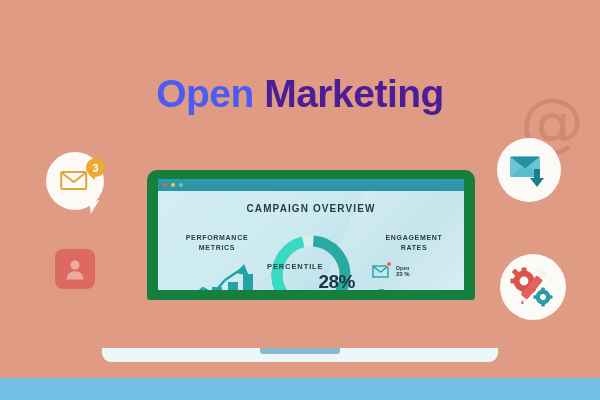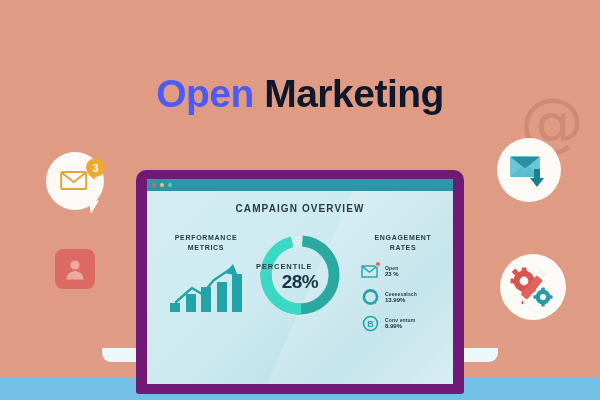--- a/index.html
+++ b/index.html
@@ -37,37 +37,37 @@
     left: 0;
     top: 72px;
     width: 600px;
     text-align: center;
     font-size: 39px;
     font-weight: bold;
     letter-spacing: -0.5px;
     white-space: nowrap;
   }
   .headline .w1 { color: #4a5cf5; }
-  .headline .w2 { color: #0f172a; }
+  .headline .w2 { color: #4c1d95; }
 
   
   .laptop {
     position: absolute;
     left: 136px;
     top: 170px;
     width: 328px;
     height: 190px;
   }
   .lid {
     position: absolute;
-    left: 0;
+    left: 11px;
     top: 0;
     width: 328px;
-    height: 224px;
-    background: #701a75;
+    height: 130px;
+    background: #15803d;
     border-radius: 10px 10px 3px 3px;
     box-sizing: border-box;
     padding: 9px 11px 10px 11px;
   }
   .screen {
     position: relative;
     width: 100%;
     height: 100%;
     background: linear-gradient(135deg, #d2eef2 0%, #cdeaf0 45%, #b9dfe8 75%, #cfeaf0 100%);
     overflow: hidden;
@@ -171,21 +171,21 @@
     font-size: 7.5px;
     font-weight: bold;
     letter-spacing: 0.9px;
     color: #2b3a46;
   }
   .donut-value {
     position: absolute;
     left: 0;
     top: 40px;
     width: 88px;
-    text-align: center;
+    text-align: right;
     font-size: 19px;
     font-weight: bold;
     color: #1b3346;
     letter-spacing: -0.5px;
   }
 
   
   .eng-list { margin-top: 9px; }
   .eng-row {
     display: flex;

